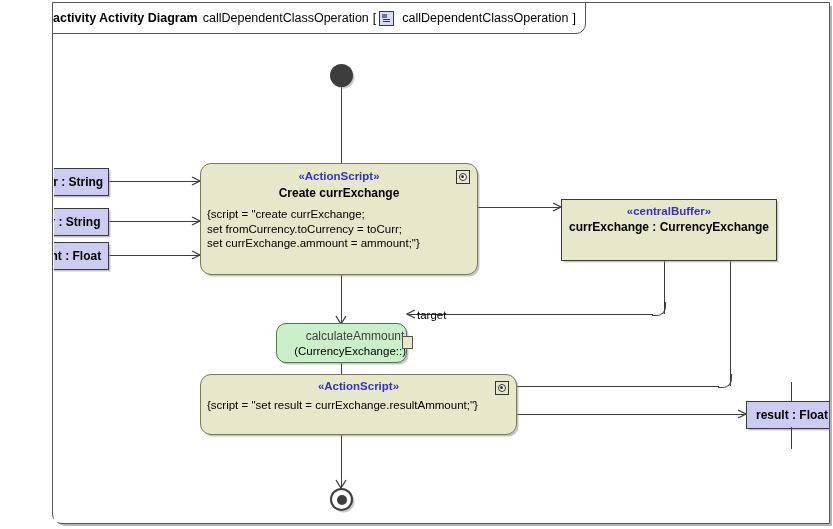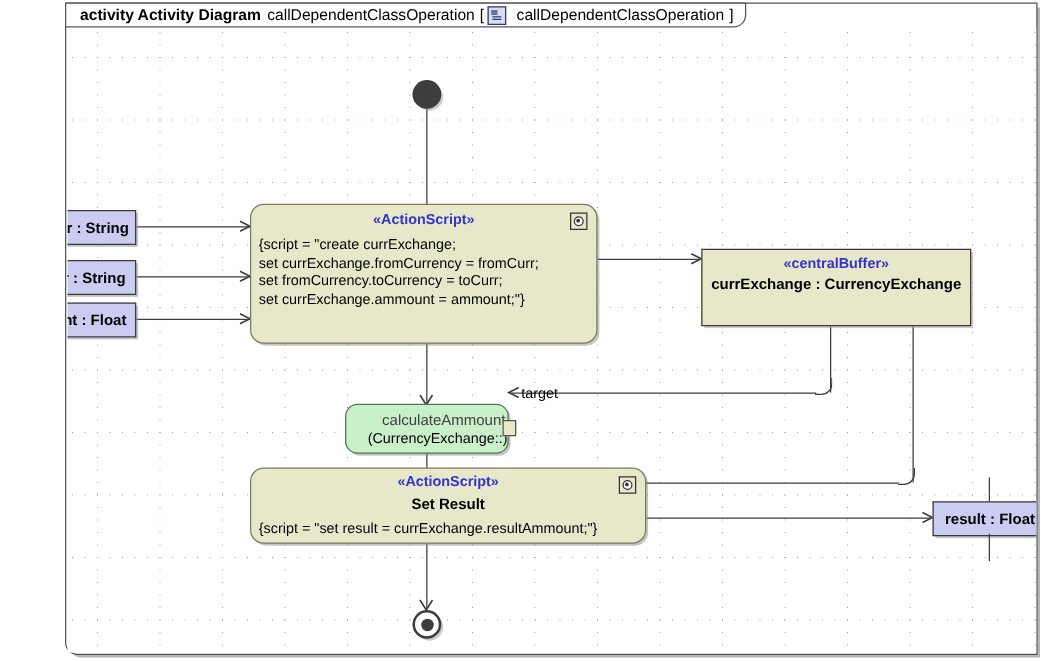--- a/index.html
+++ b/index.html
@@ -4,23 +4,23 @@
 <style>
   html,body{margin:0;padding:0;background:#ffffff;}
   body{width:833px;height:529px;position:relative;overflow:hidden;
        font-family:"Liberation Sans","DejaVu Sans",sans-serif;}
 
   
   #frame{position:absolute;left:52px;top:2px;width:778px;height:522px;
          box-sizing:border-box;border:1.5px solid #555;
          border-radius:0 0 0 10px;background:#fff;
          box-shadow:3px 3px 0 -1px rgba(120,120,120,.55);}
-  #frame-tab{position:absolute;left:52px;top:2px;height:20px;
+  #frame-tab{position:absolute;left:52px;top:2px;height:32px;
          box-sizing:border-box;border:1.5px solid #555;border-bottom:1.5px solid #555;
-         border-radius:0 0 10px 0;background:#fff;padding:0 9px 0 11px;
+         border-radius:0 0 10px 0;background:#fff;padding:0 9px 0 0;
          display:flex;align-items:center;white-space:nowrap;z-index:6;}
   #frame-tab .kw{font-size:12.5px;font-weight:bold;color:#000;}
   #frame-tab .nm{font-size:12.5px;color:#000;margin-left:5px;}
   #frame-tab .br{font-size:12.5px;color:#000;margin-left:4px;}
   .tabicon{display:inline-block;width:13px;height:13px;margin:0 3px;
            border:1px solid #33337a;background:#dcdce8;position:relative;vertical-align:middle;}
   .tabicon:before{content:"";position:absolute;left:2px;top:2px;width:5px;height:4px;
            background:#6f6fa8;}
   .tabicon:after{content:"";position:absolute;left:3px;top:7px;width:7px;height:1px;
            background:#33337a;box-shadow:0 2px 0 #33337a;}
@@ -147,22 +147,22 @@
       <path d="M138,155 L146,159 L138,163"></path>
       <path d="M138,195 L146,199 L138,203"></path>
       <path d="M138,229 L146,233 L138,237"></path>
     </g>
   </svg>
 
   <div class="initial" style="left:276px;top:42px;"></div>
 
   <div class="node action" style="left:146px;top:141px;width:278px;height:112px;">
     <div class="stereo" style="margin-top:6px;">«ActionScript»</div>
+    <div class="nname" style="margin-top:4px;">Create currExchange</div>
     <div class="script" style="margin-top:7px;">{script = "create currExchange;</div>
-    <div class="script">set currExchange.fromCurrency = fromCurr;</div>
     <div class="script">set fromCurrency.toCurrency = toCurr;</div>
     <div class="script">set currExchange.ammount = ammount;"}</div>
     <div class="badge" style="right:7px;top:6px;">
         <i></i>
       </div>
   </div>
 
   <div class="node buffer" style="left:507px;top:177px;width:216px;height:62px;">
     <div class="stereo" style="margin-top:5px;">«centralBuffer»</div>
     <div class="nname" style="margin-top:3px;">currExchange : CurrencyExchange</div>
@@ -170,21 +170,20 @@
 
   <div class="node green" style="left:222px;top:301px;width:131px;height:40px;">
     <div class="gname" style="margin-top:5px;">calculateAmmount</div>
     <div class="gsub" style="margin-top:2px;">(CurrencyExchange::)</div>
   </div>
   <div class="pin" style="left:348px;top:314px;"></div>
   <div class="pinlabel" style="left:363px;top:287px;text-align:right;">target</div>
 
   <div class="node action" style="left:146px;top:352px;width:317px;height:61px;">
     <div class="stereo" style="margin-top:5px;">«ActionScript»</div>
-    <div class="nname" style="margin-top:4px;">Set Result</div>
     <div class="script" style="margin-top:6px;">{script = "set result = currExchange.resultAmmount;"}</div>
     <div class="badge" style="right:7px;top:6px;">
         <i></i>
       </div>
   </div>
 
   <div class="final" style="left:276px;top:466px;">
       <b></b>
     </div>
 

